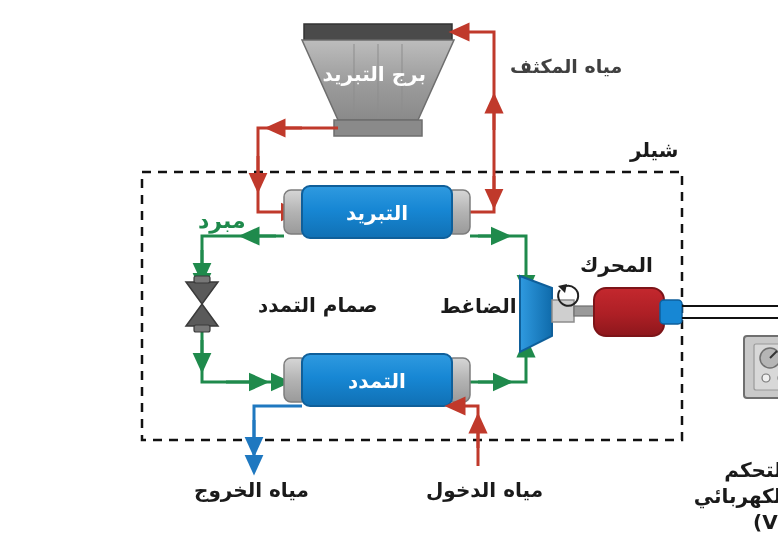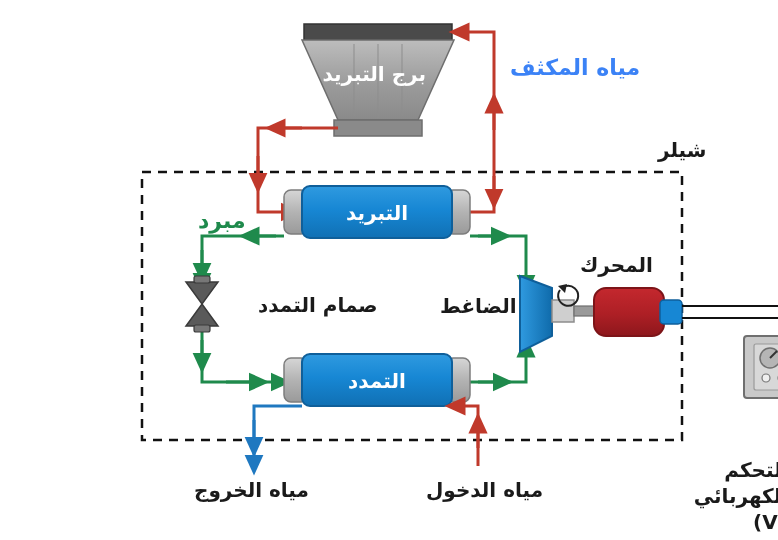--- a/index.html
+++ b/index.html
@@ -26,21 +26,21 @@
     position: absolute;
     font-family: "DejaVu Sans", "Liberation Sans", sans-serif;
     font-weight: bold;
     white-space: nowrap;
     line-height: 1.22;
     direction: rtl;
     unicode-bidi: embed;
   }
   .lbl-white  { color: #ffffff; font-size: 20px; }
   .lbl-dark   { color: #1a1a1a; font-size: 20px; }
-  .lbl-red    { color: #3b82f6; font-size: 22px; }
+  .lbl-red    { color: #404040; font-size: 19px; }
   .lbl-green  { color: #1f8a4c; font-size: 22px; }
   .center { text-align: center; }
 </style>
 </head>
 <body>
 
 <div id="stage">
 
   <svg width="778" height="540" viewBox="0 0 778 540">
     <defs>
@@ -173,21 +173,21 @@
     <g stroke="#c0392b" stroke-width="3" fill="none">
       <path d="M372,466 L372,406 L346,406" marker-end="url(#arrRed)"></path>
       <path d="M372,448 L372,420" marker-end="url(#arrRed)"></path>
     </g>
   </svg>
 
   <div class="lbl lbl-white center" style="left:224px; top:62px; width:96px;">برج التبريد</div>
 
   <div class="lbl lbl-red" style="left:404px; top:55px;">مياه المكثف</div>
 
-  <div class="lbl lbl-dark" style="left:524px; top:138px;margin-left:28px;">شيلر</div>
+  <div class="lbl lbl-dark" style="left:524px; top:138px;">شيلر</div>
 
   <div class="lbl lbl-white center" style="left:211px; top:201px; width:120px;">التبريد</div>
 
   <div class="lbl lbl-green" style="left:92px; top:208px;">مبرد</div>
 
   <div class="lbl lbl-dark" style="left:152px; top:293px;">صمام التمدد</div>
 
   <div class="lbl lbl-dark" style="left:334px; top:294px;">الضاغط</div>
 
   <div class="lbl lbl-dark" style="left:474px; top:253px;">المحرك</div>

